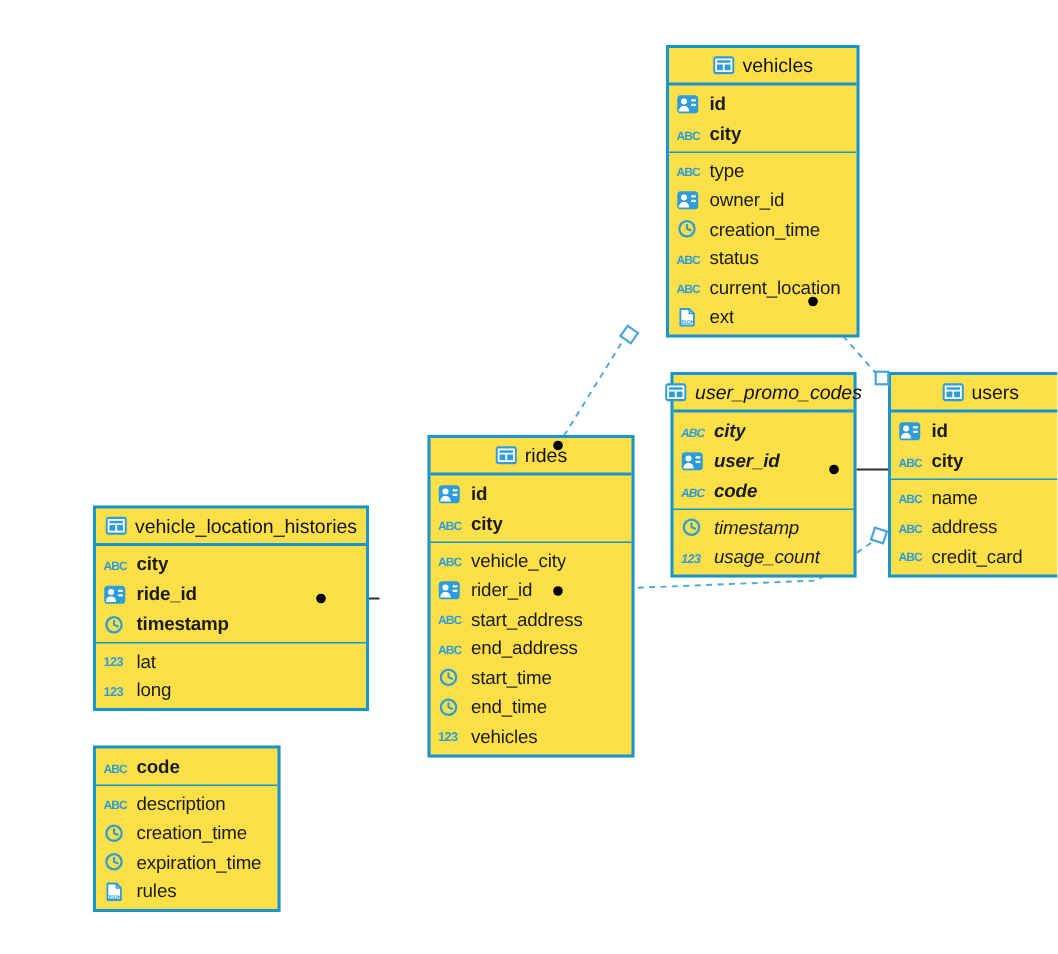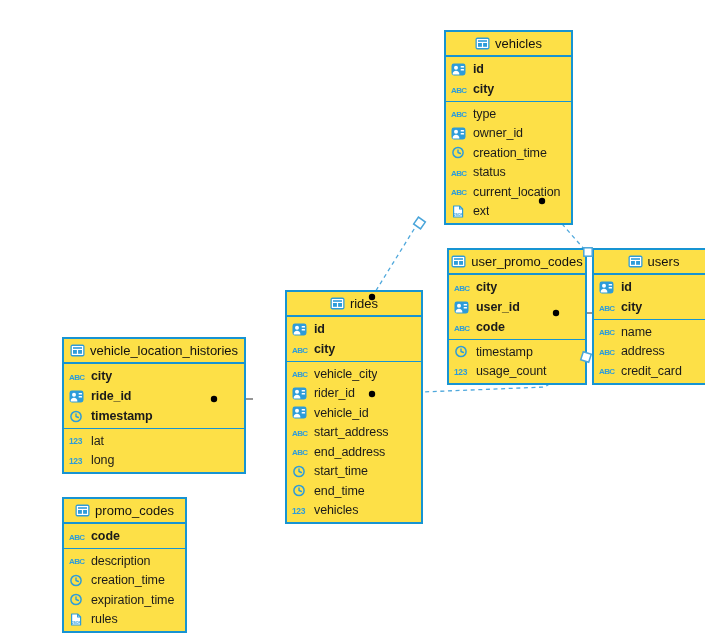--- a/index.html
+++ b/index.html
@@ -129,21 +129,21 @@
             <svg width="14" height="13" viewBox="0 0 14 13">
               <path d="M2.6 1 H8.6 L11.6 4 V12 H2.6 Z" fill="#fff" stroke="#2d9cda" stroke-width="1.2" stroke-linejoin="round"></path>
               <path d="M8.6 1 V4 H11.6" fill="none" stroke="#2d9cda" stroke-width="1.1" stroke-linejoin="round"></path>
               <text x="2.5" y="11.2" font-family="Liberation Sans, sans-serif" font-size="3.6" font-weight="700" fill="#2d9cda">JSON</text>
             </svg>
           </span>
           <span class="lbl">ext</span>
         </div>
       </div>
     </div>
-    <div class="tbl" style="left: 415px; top: 248px; width: 140px;">
+    <div class="tbl" style="left: 415px; top: 248px; width: 124px; font-style: italic;">
       <div class="hdr">
         <span class="icon" style="flex: 0 0 15px; width: 15px;">
           <svg width="15" height="13" viewBox="0 0 15 13">
             <rect x="0.5" y="0.5" width="14" height="12" rx="2" fill="#2d9cda"></rect>
             <rect x="2.4" y="2.6" width="10.2" height="7.8" fill="none" stroke="#fff" stroke-width="1.2"></rect>
             <line x1="2.4" y1="5.4" x2="12.6" y2="5.4" stroke="#fff" stroke-width="1.2"></line>
             <line x1="7.5" y1="5.4" x2="7.5" y2="10.4" stroke="#fff" stroke-width="1.2"></line>
           </svg>
         </span>
         <span>user_promo_codes</span>
@@ -309,32 +309,20 @@
               <circle cx="5" cy="4.7" r="2" fill="#fff"></circle>
               <path d="M1.6 11.4 C1.6 8.9 3.1 7.7 5 7.7 C6.9 7.7 8.4 8.9 8.4 11.4 Z" fill="#fff"></path>
               <rect x="9.6" y="3.1" width="3.5" height="1.5" rx="0.7" fill="#fff"></rect>
               <rect x="9.6" y="6.1" width="3.5" height="1.5" rx="0.7" fill="#fff"></rect>
             </svg>
           </span>
           <span class="lbl">rider_id</span>
         </div>
         <div class="row">
           <span class="icon">
-            <svg width="15" height="13" viewBox="0 0 15 13">
-              <rect x="0.5" y="0.5" width="14" height="12" rx="2.4" fill="#2d9cda"></rect>
-              <circle cx="5" cy="4.7" r="2" fill="#fff"></circle>
-              <path d="M1.6 11.4 C1.6 8.9 3.1 7.7 5 7.7 C6.9 7.7 8.4 8.9 8.4 11.4 Z" fill="#fff"></path>
-              <rect x="9.6" y="3.1" width="3.5" height="1.5" rx="0.7" fill="#fff"></rect>
-              <rect x="9.6" y="6.1" width="3.5" height="1.5" rx="0.7" fill="#fff"></rect>
-            </svg>
-          </span>
-          <span class="lbl">vehicle_id</span>
-        </div>
-        <div class="row">
-          <span class="icon">
             <svg width="18" height="13" viewBox="0 0 18 13">
               <text x="0" y="10" font-family="Liberation Sans, sans-serif" font-size="8" font-weight="700" letter-spacing="-0.6" fill="#2d9cda">ABC</text>
             </svg>
           </span>
           <span class="lbl">start_address</span>
         </div>
         <div class="row">
           <span class="icon">
             <svg width="18" height="13" viewBox="0 0 18 13">
               <text x="0" y="10" font-family="Liberation Sans, sans-serif" font-size="8" font-weight="700" letter-spacing="-0.6" fill="#2d9cda">ABC</text>
@@ -426,31 +414,20 @@
           <span class="icon">
             <svg width="18" height="13" viewBox="0 0 18 13">
               <text x="0" y="10" font-family="Liberation Sans, sans-serif" font-size="8.5" font-weight="600" letter-spacing="-0.4" fill="#2d9cda">123</text>
             </svg>
           </span>
           <span class="lbl">long</span>
         </div>
       </div>
     </div>
     <div class="tbl" style="left: 30px; top: 497px; width: 125px;">
-      <div class="hdr">
-        <span class="icon" style="flex: 0 0 15px; width: 15px;">
-          <svg width="15" height="13" viewBox="0 0 15 13">
-            <rect x="0.5" y="0.5" width="14" height="12" rx="2" fill="#2d9cda"></rect>
-            <rect x="2.4" y="2.6" width="10.2" height="7.8" fill="none" stroke="#fff" stroke-width="1.2"></rect>
-            <line x1="2.4" y1="5.4" x2="12.6" y2="5.4" stroke="#fff" stroke-width="1.2"></line>
-            <line x1="7.5" y1="5.4" x2="7.5" y2="10.4" stroke="#fff" stroke-width="1.2"></line>
-          </svg>
-        </span>
-        <span>promo_codes</span>
-      </div>
       <div class="sec pkeys">
         <div class="row pk">
           <span class="icon">
             <svg width="18" height="13" viewBox="0 0 18 13">
               <text x="0" y="10" font-family="Liberation Sans, sans-serif" font-size="8" font-weight="700" letter-spacing="-0.6" fill="#2d9cda">ABC</text>
             </svg>
           </span>
           <span class="lbl">code</span>
         </div>
       </div>

